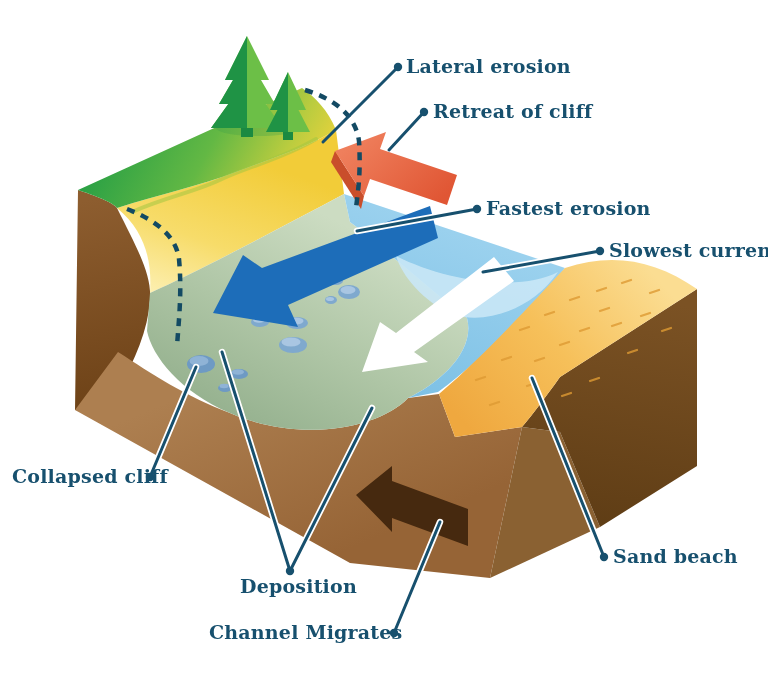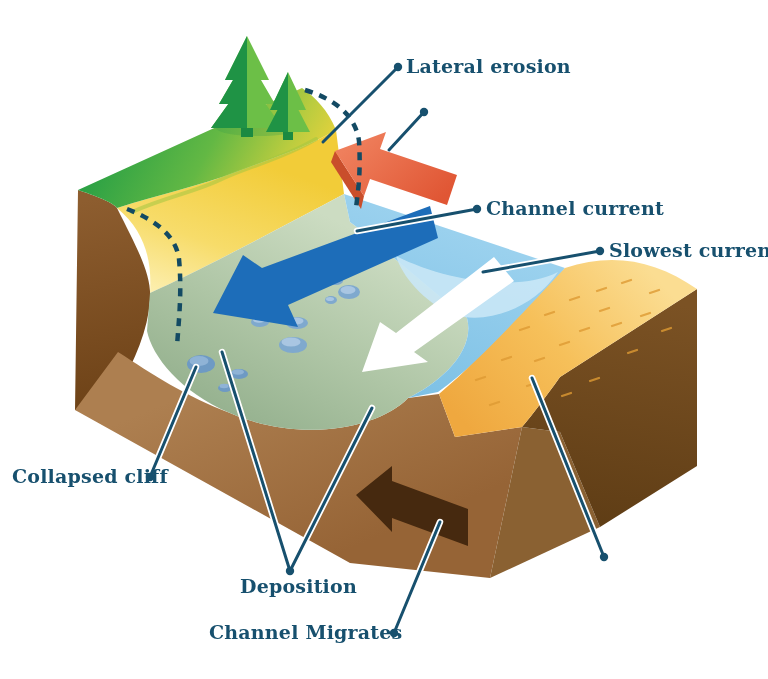--- a/index.html
+++ b/index.html
@@ -184,19 +184,21 @@
     <circle cx="477" cy="209" r="4.2"></circle>
     <circle cx="600" cy="251" r="4.2"></circle>
     <circle cx="150" cy="477" r="4.2"></circle>
     <circle cx="290" cy="571" r="4.2"></circle>
     <circle cx="394" cy="633" r="4.2"></circle>
     <circle cx="604" cy="557" r="4.2"></circle>
   </g>
 </svg>
 
 <div class="lbl" style="left:406px;top:55px">Lateral erosion</div>
-<div class="lbl" style="left:486px;top:197px">Channel current</div>
+<div class="lbl" style="left:433px;top:100px">Retreat of cliff</div>
+<div class="lbl" style="left:486px;top:197px">Fastest erosion</div>
 <div class="lbl" style="left:609px;top:239px">Slowest current</div>
 <div class="lbl" style="left:240px;top:575px">Deposition</div>
 <div class="lbl" style="left:12px;top:465px">Collapsed cliff</div>
 <div class="lbl" style="left:209px;top:621px">Channel Migrates</div>
+<div class="lbl" style="left:613px;top:545px">Sand beach</div>
 
 </div>
 
 </body></html>

